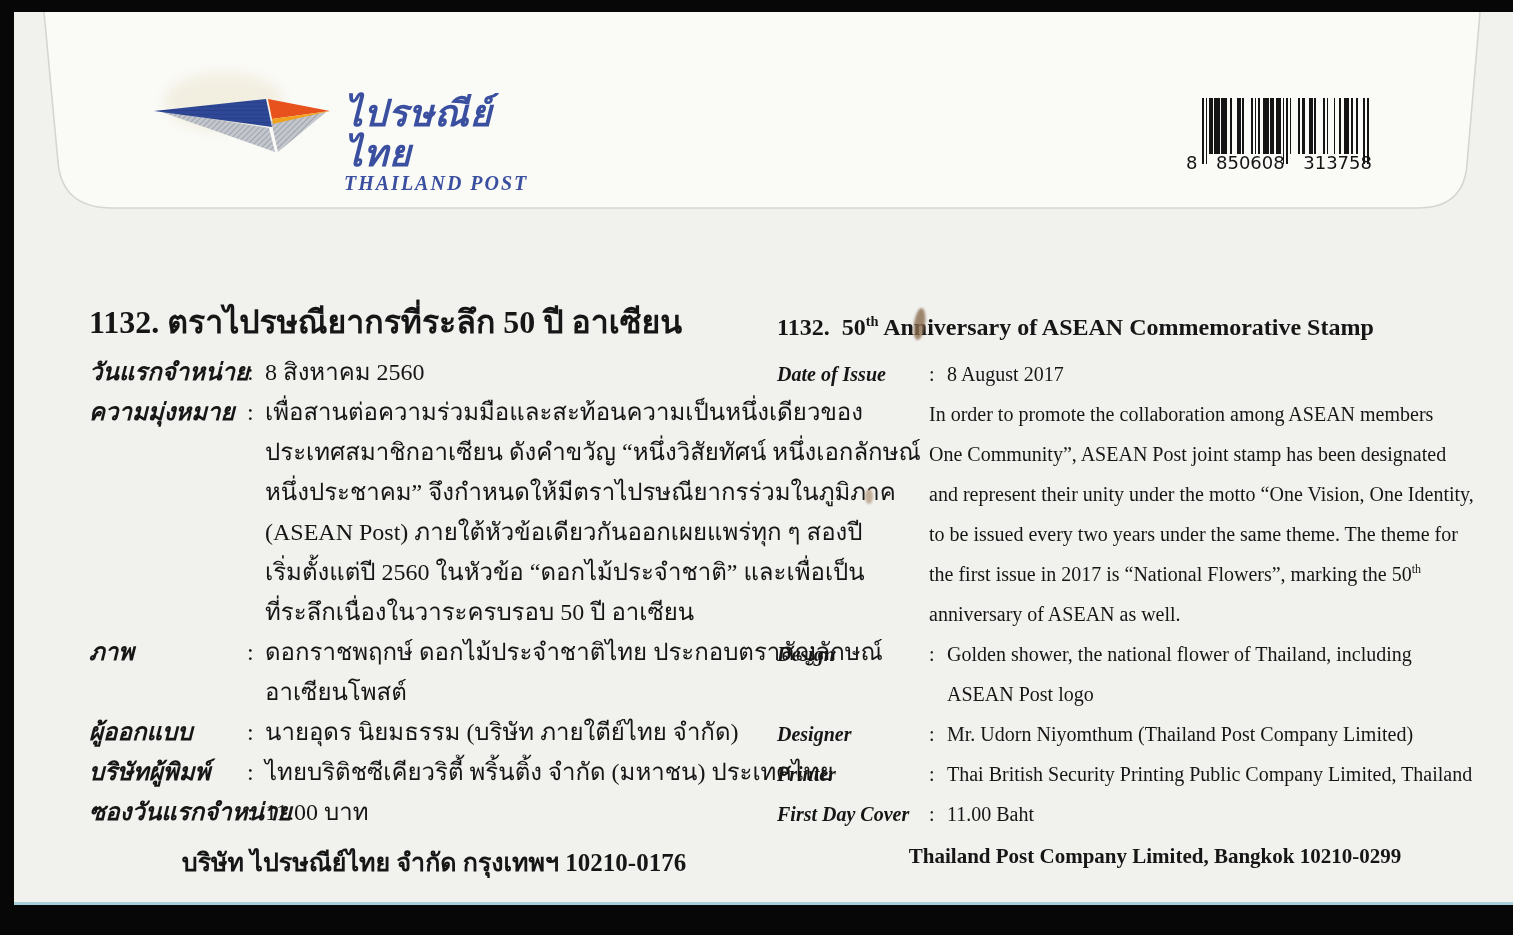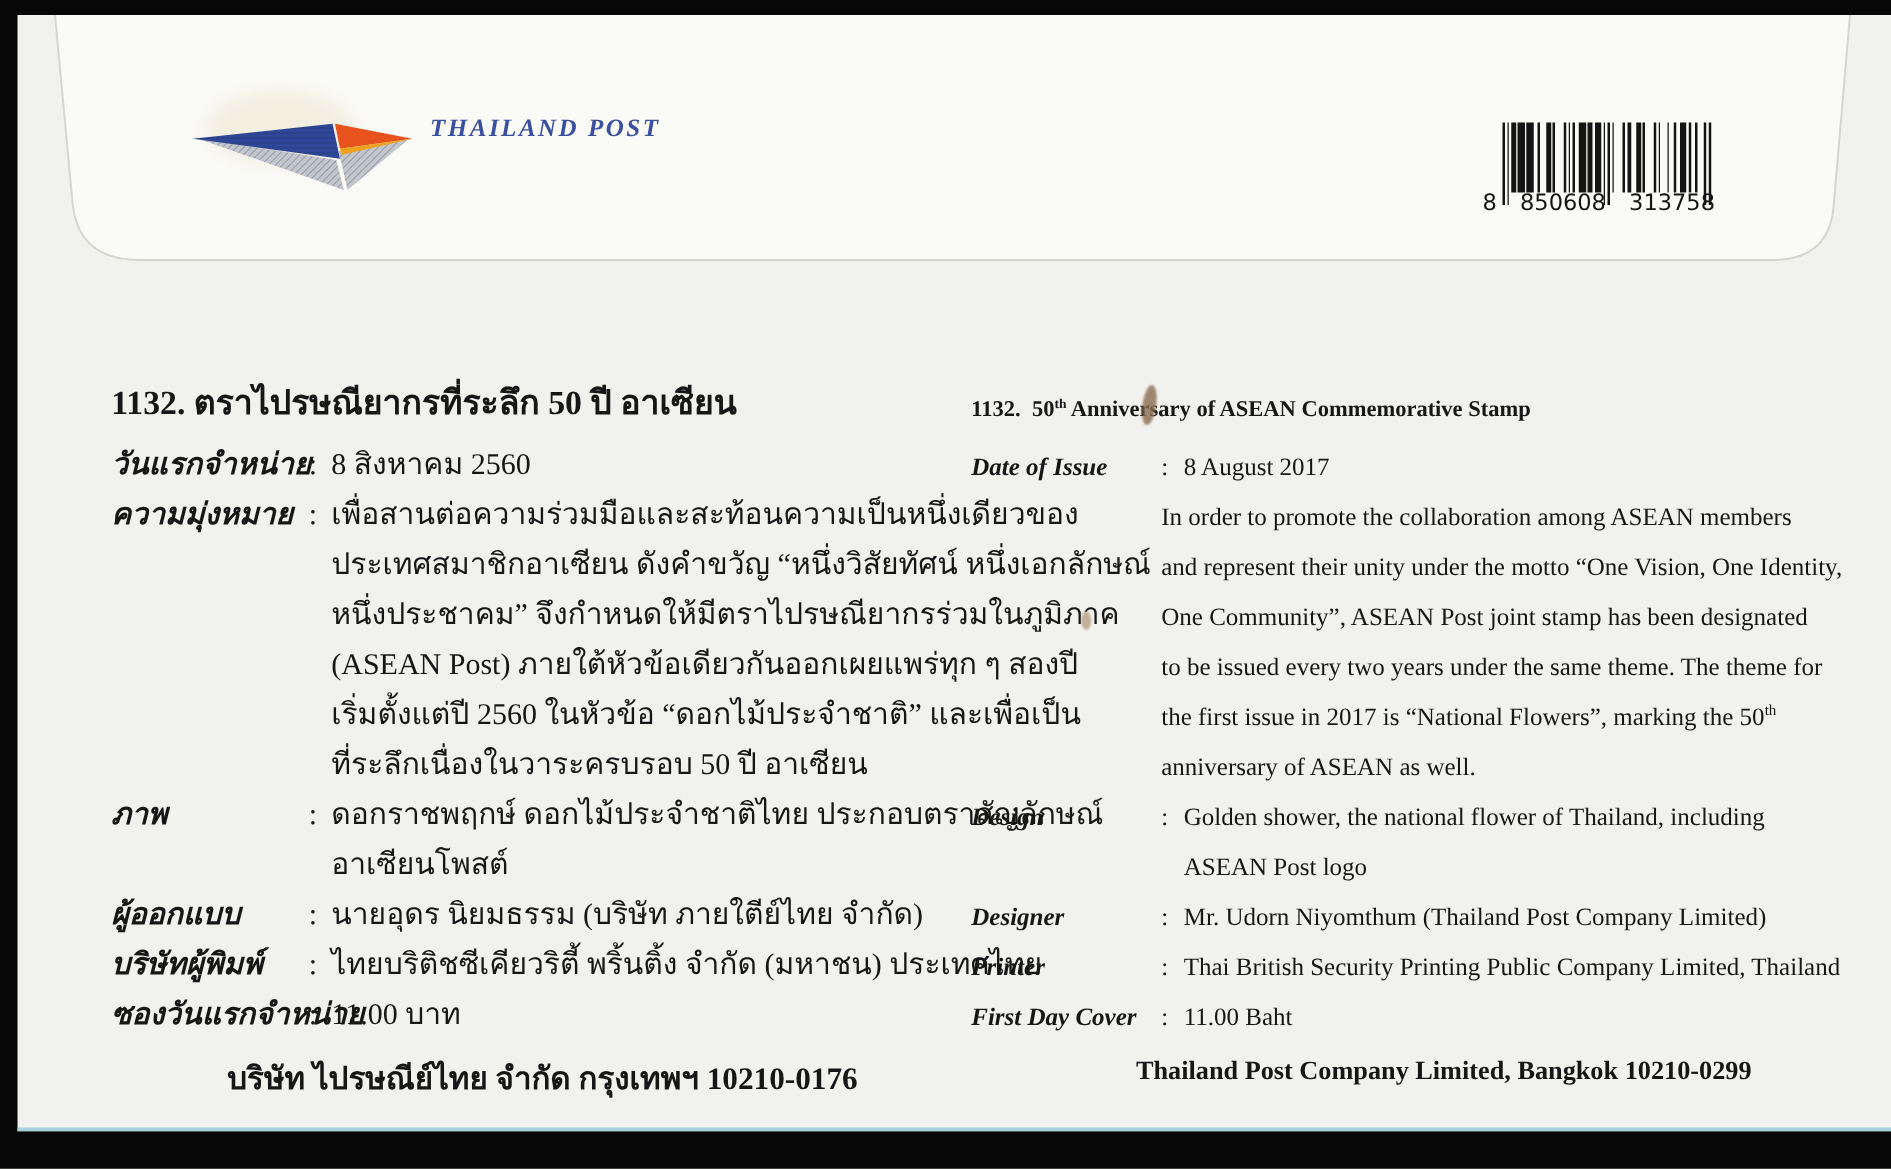--- a/index.html
+++ b/index.html
@@ -42,22 +42,22 @@
     position:absolute; left:-18px; top:54px; width:190px;
     display:flex; font-family:"DejaVu Sans","Liberation Sans",sans-serif;
     font-size:18px; color:#141414; justify-content:space-between;
   }
   .barcode-digits span { background:transparent; padding:0 2px; }
   
   .column { position:absolute; }
   .col-thai { left:75px;  top:292px; width:650px; font-size:24px; }
   .col-eng  { left:763px; top:298px; width:716px; font-size:20px; }
   .col-title { font-weight:bold; white-space:nowrap; }
-  .col-thai .col-title { font-size:27px; line-height:36px; margin-bottom:12px; }
-  .col-eng  .col-title { font-size:18px; line-height:34px; margin-bottom:10px; }
+  .col-thai .col-title { font-size:32px; line-height:36px; margin-bottom:12px; }
+  .col-eng  .col-title { font-size:24px; line-height:34px; margin-bottom:10px; }
   .rows { }
   .row { display:grid; align-items:start; }
   .col-thai .row { grid-template-columns:158px 18px 1fr; }
   .col-eng  .row { grid-template-columns:152px 18px 1fr; }
   .row .lbl { font-weight:bold; line-height:40px; white-space:nowrap;font-style:italic; }
   .row .col { line-height:40px; }
   .row .val div { line-height:40px; white-space:nowrap; }
   .col-footer {
     font-weight:bold; text-align:center; margin-top:10px; white-space:nowrap;
   }
@@ -96,20 +96,21 @@
           <line x1="0" y1="0" x2="0" y2="4" stroke="#25397c" stroke-width="1.2"></line>
         </pattern>
       </defs>
       <polygon points="4,12 117,30 123,54" fill="url(#hatch)"></polygon>
       <polygon points="119,23 174,14 126,54" fill="url(#hatch)"></polygon>
       <polygon points="2,13 114,1 120,29" fill="url(#hatchb)"></polygon>
       <polygon points="116,1 178,13 120,21" fill="#e8521d"></polygon>
       <polygon points="120,21 178,13 121,26" fill="#f0a21e"></polygon>
     </svg>
     <div class="logo-text">
+      <div class="logo-thai">ไปรษณีย์ไทย</div>
       <div class="logo-latin">THAILAND POST</div>
     </div>
   </div>
 
   <div class="barcode">
     <div class="barcode-bars">
         <div class="b" style="width: 1.76px; height: 66px;"></div>
         <div style="width: 1.76px; height: 1px;"></div>
         <div class="b" style="width: 1.76px; height: 66px;"></div>
         <div style="width: 1.76px; height: 1px;"></div>
@@ -238,22 +239,22 @@
           <div class="lbl">Date of Issue</div>
           <div class="col">:</div>
           <div class="val">
             <div>8 August 2017</div>
           </div>
         </div>
         <div class="row">
           <div class="col">:</div>
           <div class="val">
             <div>In order to promote the collaboration among ASEAN members</div>
+            <div>One Community”, ASEAN Post joint stamp has been designated</div>
             <div>and represent their unity under the motto “One Vision, One Identity,</div>
-            <div>One Community”, ASEAN Post joint stamp has been designated</div>
             <div>to be issued every two years under the same theme. The theme for</div>
             <div>the first issue in 2017 is “National Flowers”, marking the 50<sup>th</sup></div>
             <div>anniversary of ASEAN as well.</div>
           </div>
         </div>
         <div class="row">
           <div class="lbl">Design</div>
           <div class="col">:</div>
           <div class="val">
             <div>Golden shower, the national flower of Thailand, including</div>

